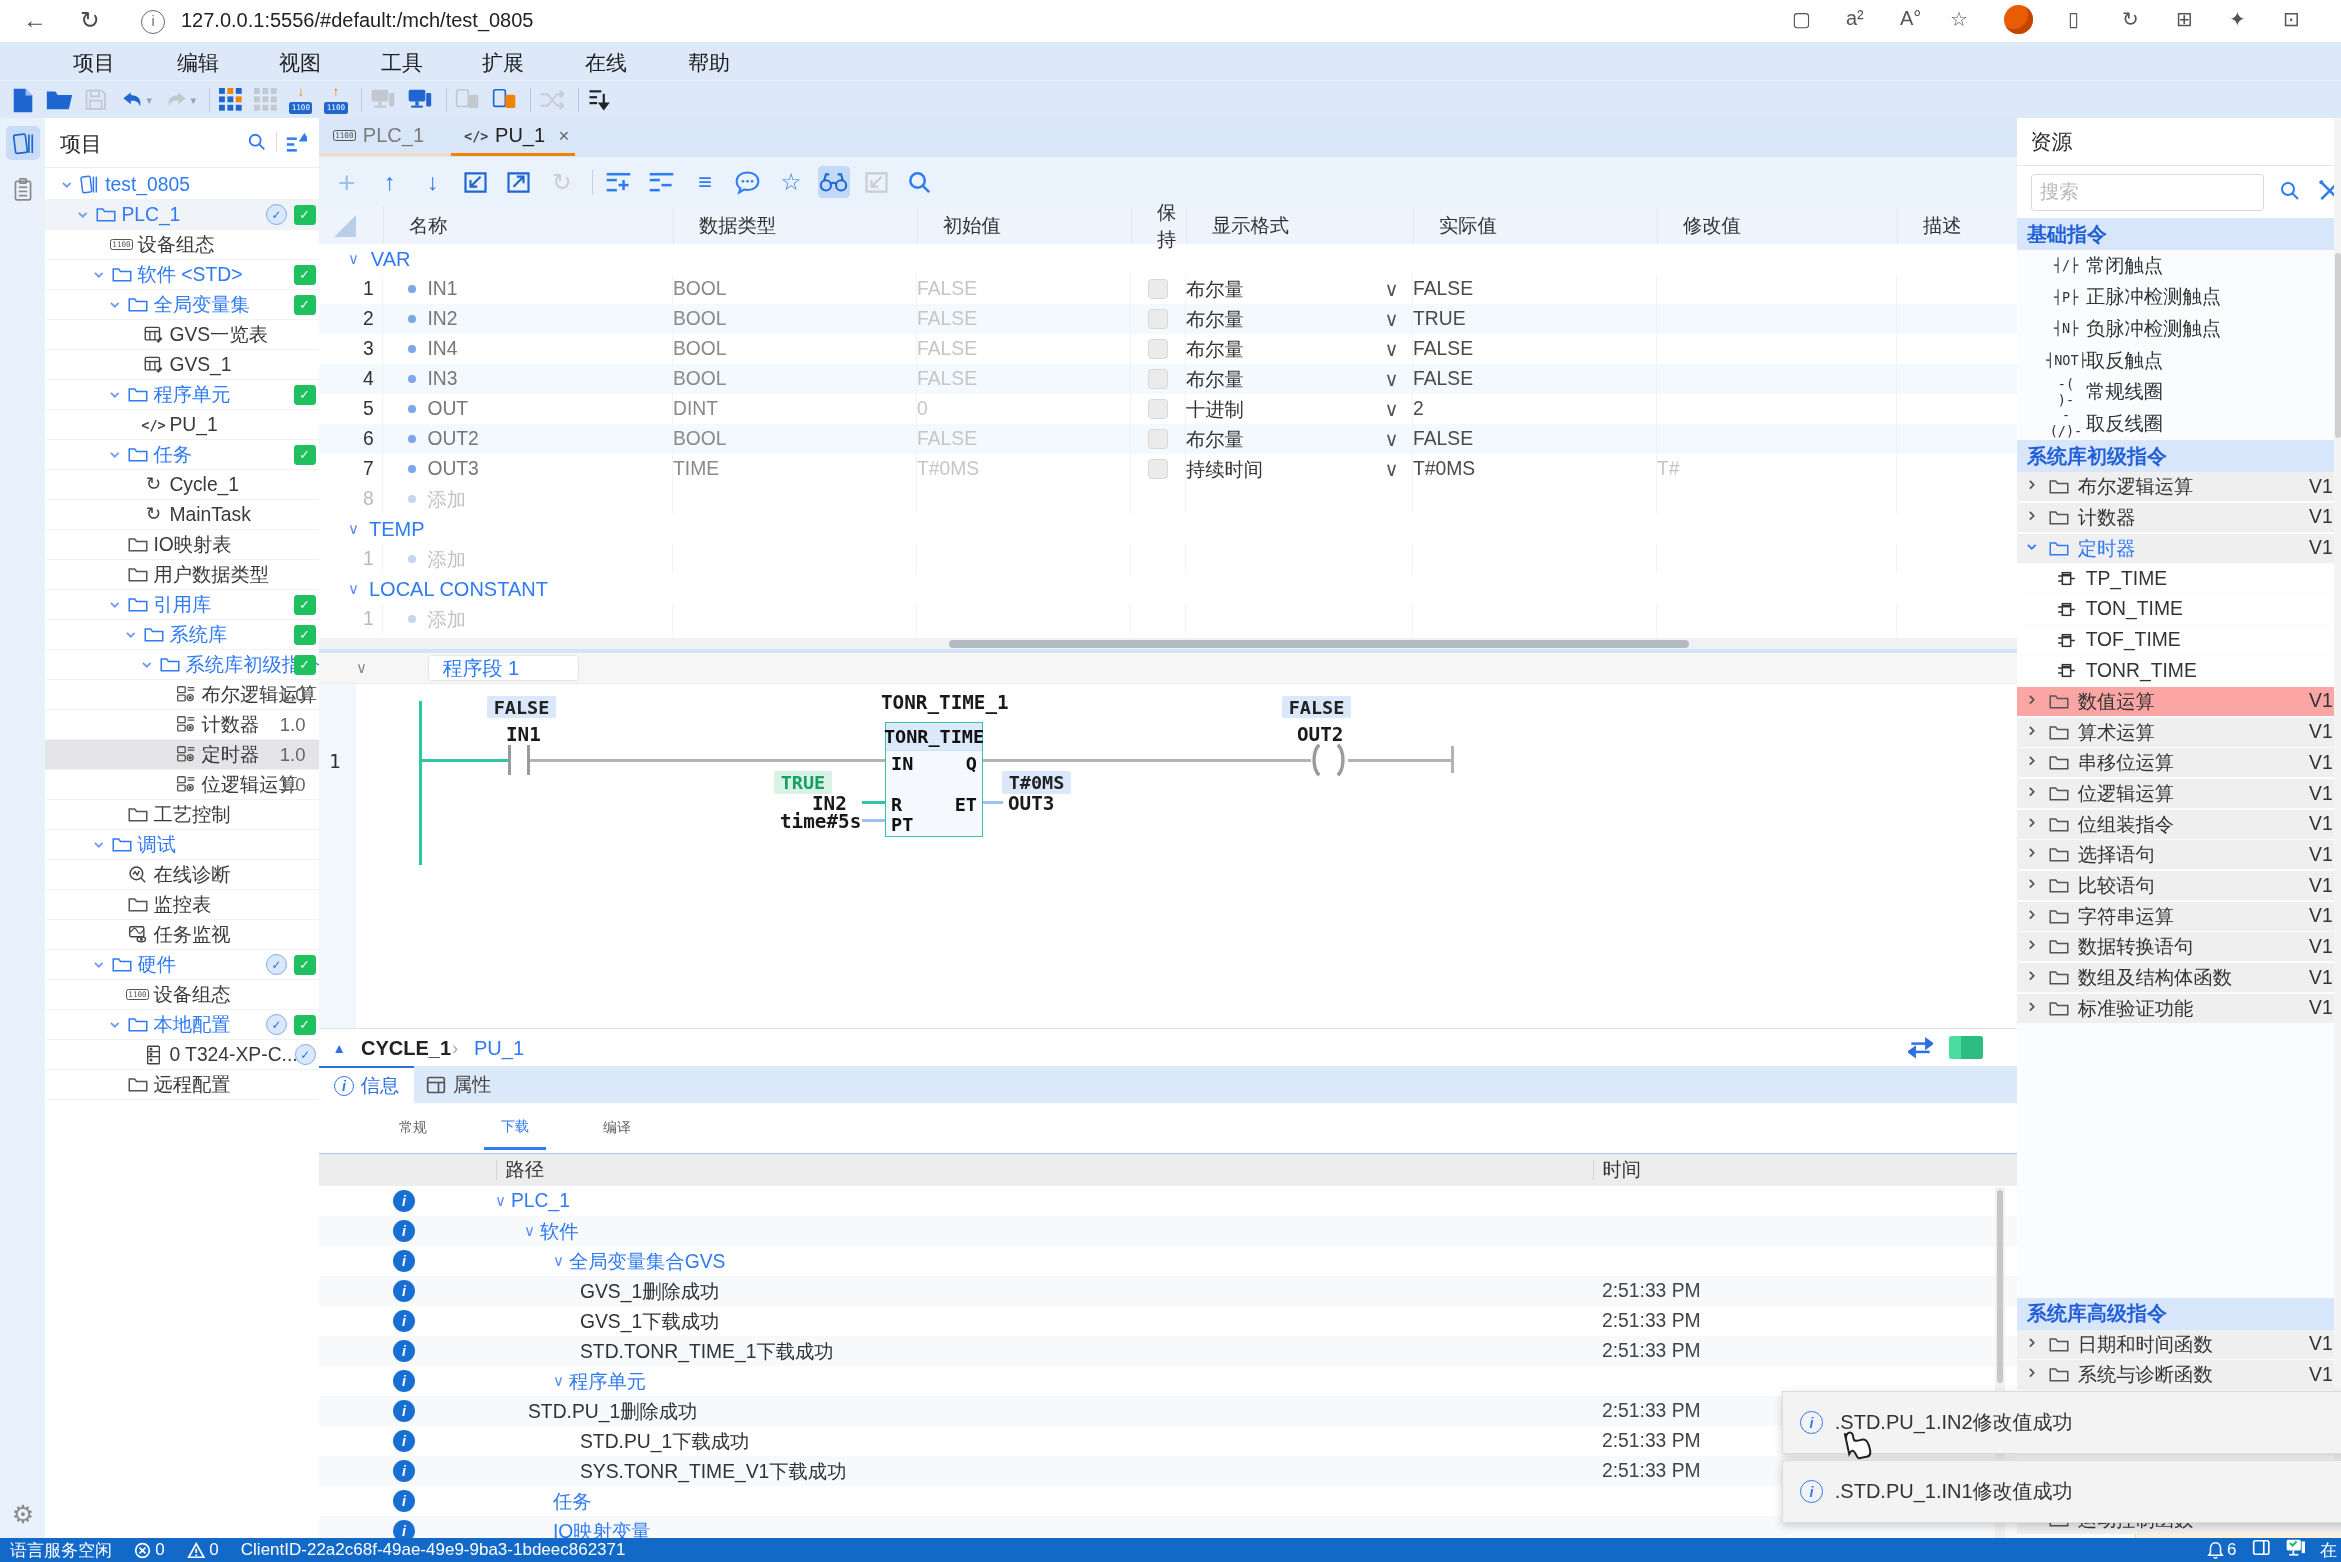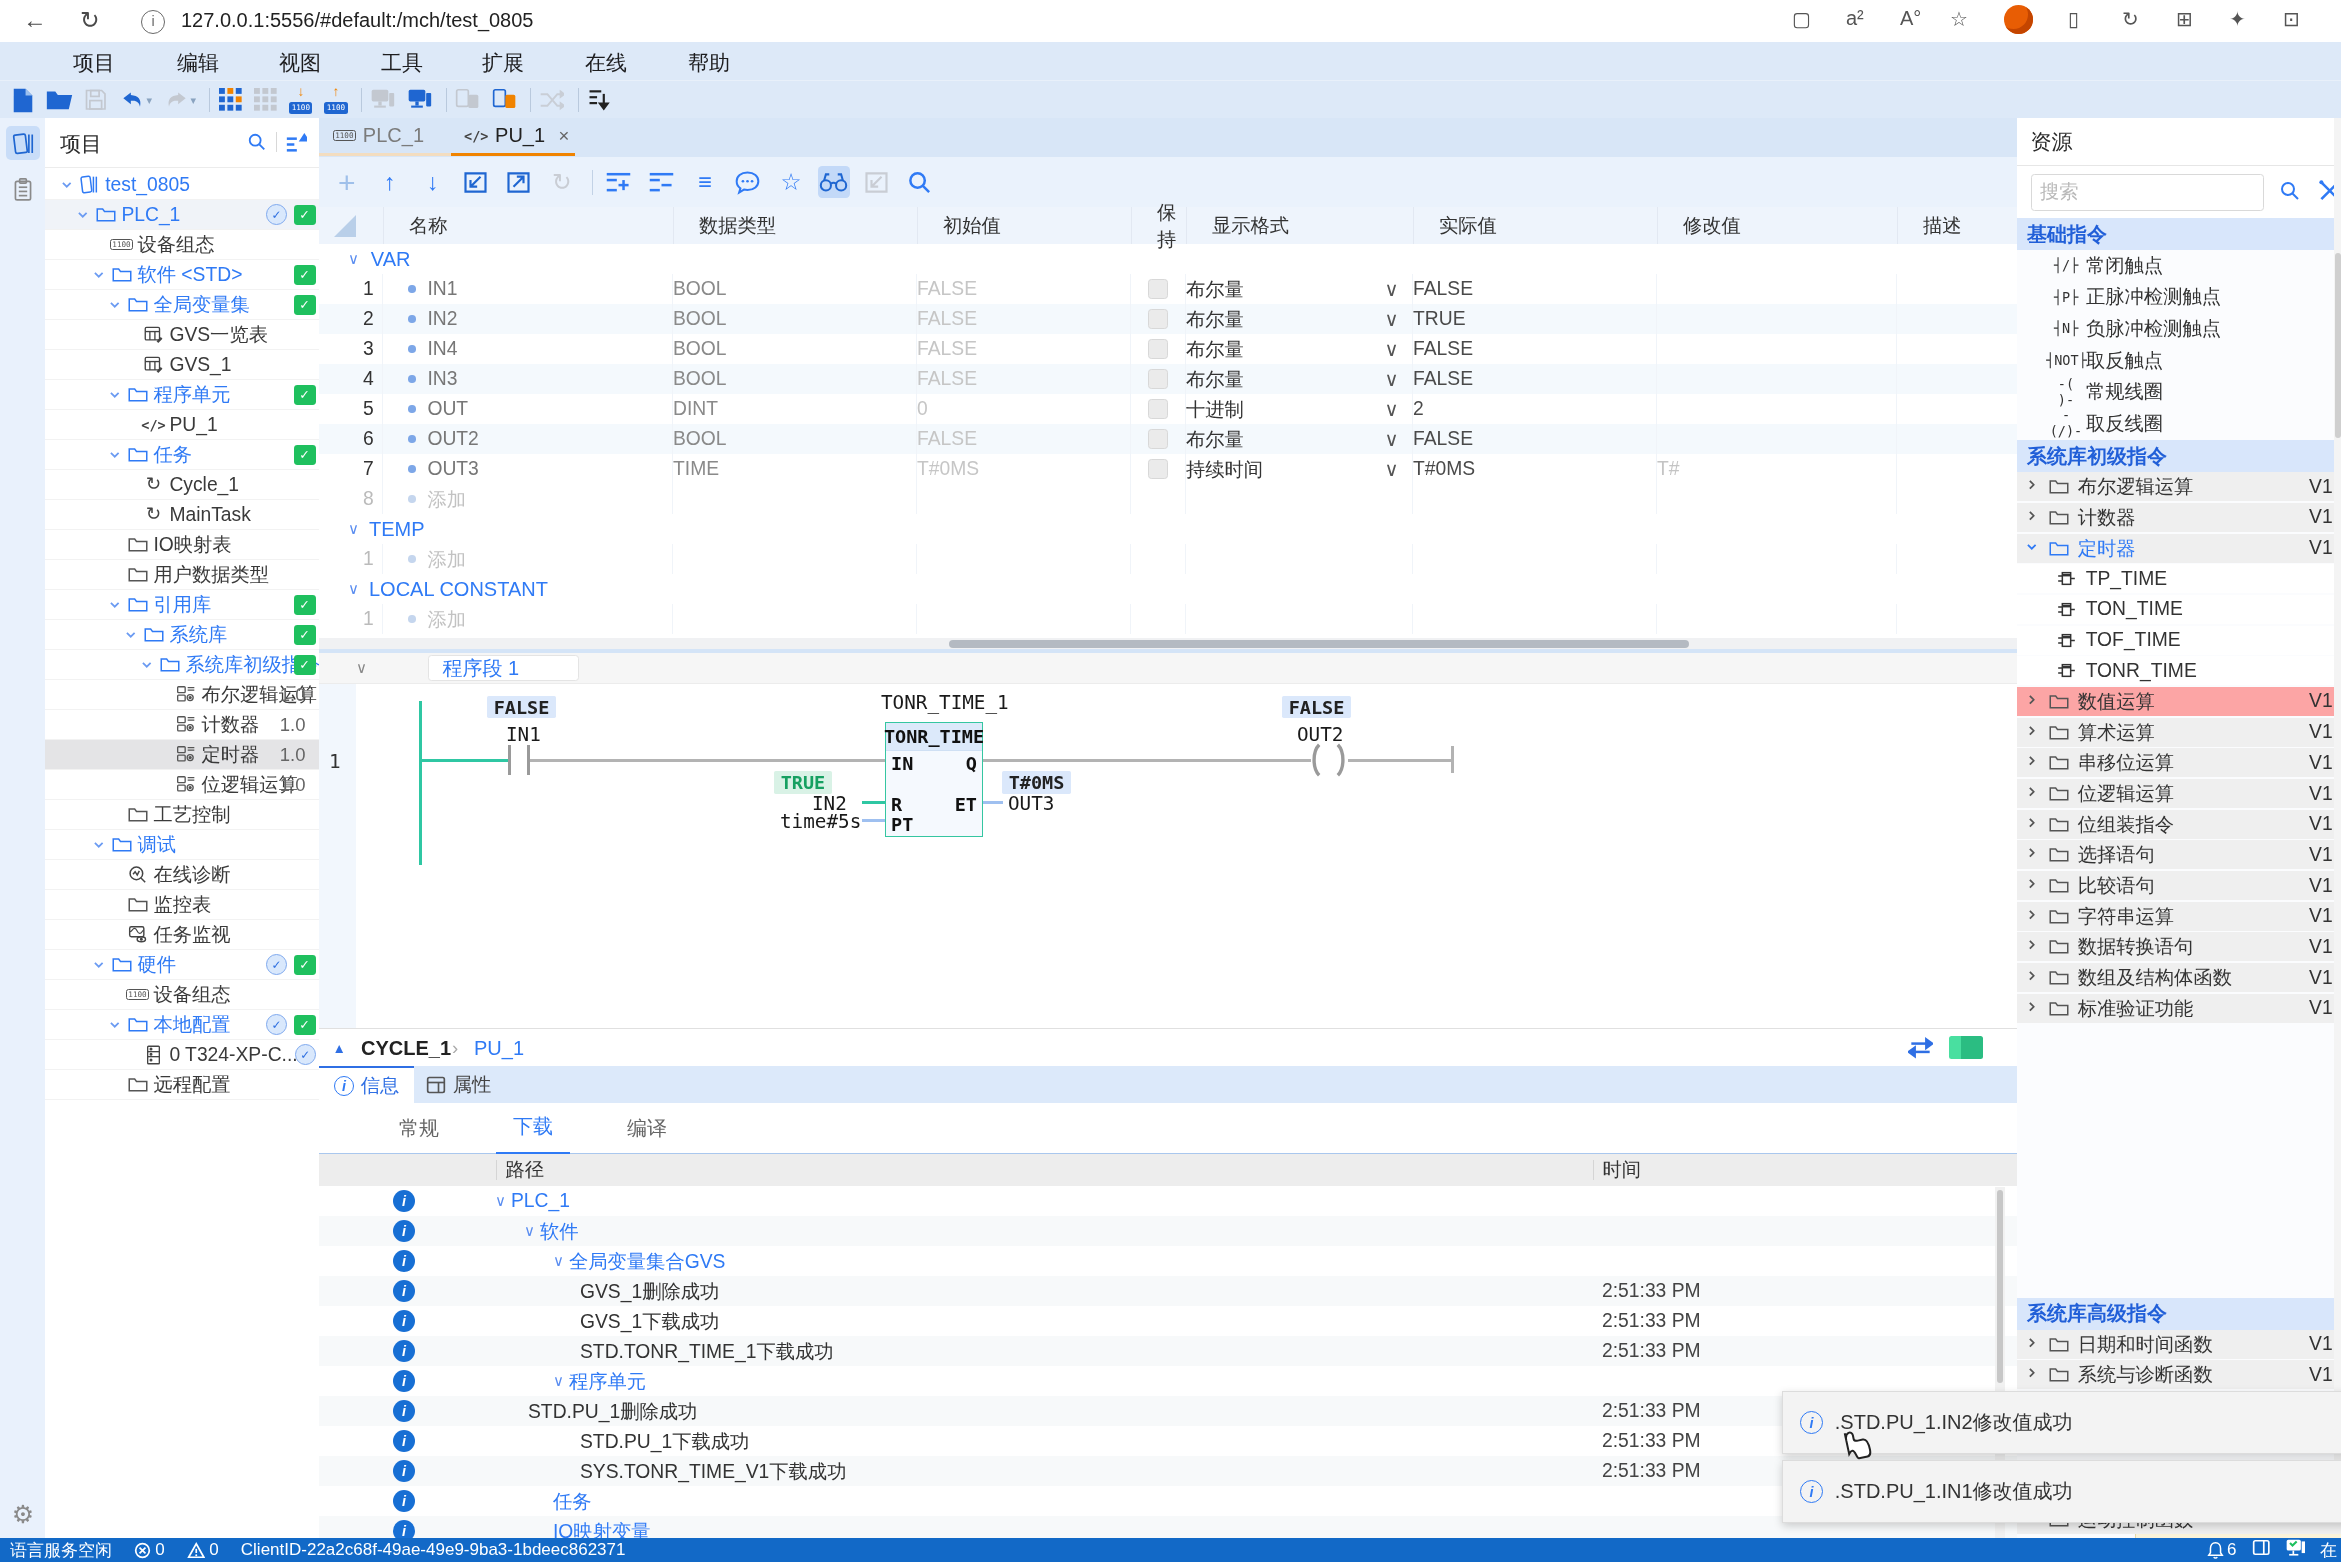--- a/index.html
+++ b/index.html
@@ -84,32 +84,32 @@
   #ldhead{position:absolute;left:0;top:535px;width:1698px;height:30px;background:#f6f6f6;border-bottom:0.8px solid #ececec;display:flex;align-items:center}
   #ldpill{margin-left:61px;background:#fff;border:0.8px solid #e4e4e4;border-radius:3.4px;height:23.5px;display:flex;align-items:center;padding:0 59px 0 13.5px;font-size:20px;color:#2f7af5}
   #ldcanvas{position:absolute;left:0;top:566px;width:1698px;height:344px;background:#fff;overflow:hidden}
   #ldmargin{position:absolute;left:0;top:0;width:37px;height:344px;background:#f2f7fd}
   .wire{position:absolute;background:#b3b3b3}
   .wire.g{background:#2fc7a3}
   .wire.b{background:#9fc0f0}
   .cbar{position:absolute;width:3.4px;height:30px;background:#9a9a9a}
   .badge{position:absolute;font-family:"DejaVu Sans Mono",monospace;font-size:18.5px;font-weight:bold;padding:0.8px 6.7px;border-radius:1.7px;background:#dbe8fb;color:#222}
   .badge.green{background:#d9f2e6;color:#16a061}
-  .ldlbl{position:absolute;font-family:"DejaVu Sans Mono",monospace;font-size:19.3px;font-weight:normal;color:#1a1a1a;white-space:nowrap}
+  .ldlbl{position:absolute;font-family:"DejaVu Sans Mono",monospace;font-size:19.3px;font-weight:bold;color:#1a1a1a;white-space:nowrap}
   #ldblock{position:absolute;left:566px;top:38px;width:98px;height:115px;border:1.7px solid #35c6a1;background:#f5f9fe;box-sizing:border-box}
   #ldblock .bh{height:27px;background:#dce9fa;border-bottom:0.8px solid #cfe0f4;display:flex;align-items:center;justify-content:center;
     font-family:"DejaVu Sans Mono",monospace;font-weight:bold;font-size:18.5px;color:#111}
   .pin{position:absolute;font-family:"DejaVu Sans Mono",monospace;font-size:18.5px;font-weight:bold;color:#111}
   
   #bcbar{position:absolute;left:0;top:910px;width:1698px;height:39px;background:#fff;border-top:0.8px solid #e0e0e0;border-bottom:0.8px solid #ececec}
   #itabs{position:absolute;left:0;top:948px;width:1698px;height:37px;background:#dce9fa}
   .itab{position:absolute;top:0;height:37px;display:flex;align-items:center;font-size:19.3px;color:#444;padding:0 15px}
   .itab.active{background:#fff;color:#2f6fe4;border-top:2.5px solid #2f6fe4;box-sizing:border-box}
   #isubs{position:absolute;left:0;top:985px;width:1698px;height:50px;background:#fff;border-bottom:1.7px solid #a9c7ee;display:flex;align-items:center;padding-left:63px}
-  .isub{font-size:20px;color:#666;padding:11.8px 17px;margin-right:40px}
+  .isub{font-size:14px;color:#666;padding:11.8px 17px;margin-right:40px}
   .isub.active{color:#2f7af5;border-bottom:3.4px solid #2f7af5}
   #ithead{position:absolute;left:0;top:1036px;width:1698px;height:32px;background:#ededed;display:flex;align-items:center;font-size:19.3px;color:#333}
   .ithc{border-left:1.7px solid #d5d5d5;padding-left:8.4px;height:20px;line-height:20px}
   #irows{position:absolute;left:0;top:1068px;width:1698px;height:353px;overflow:hidden}
   .irow{height:30px;display:flex;align-items:center;font-size:19.3px;color:#333}
   .irow:nth-child(even){background:#f7f9fa}
   .iinfo{width:22px;height:22px;border-radius:50%;background:#176fd4;color:#fff;font-size:14.3px;font-weight:bold;font-style:italic;
     display:flex;align-items:center;justify-content:center;margin-left:74px;flex:none}
   .ilabel.link{color:#2f7af5}
   .ichev{color:#5a8df0;margin-right:5px;font-size:15px}

